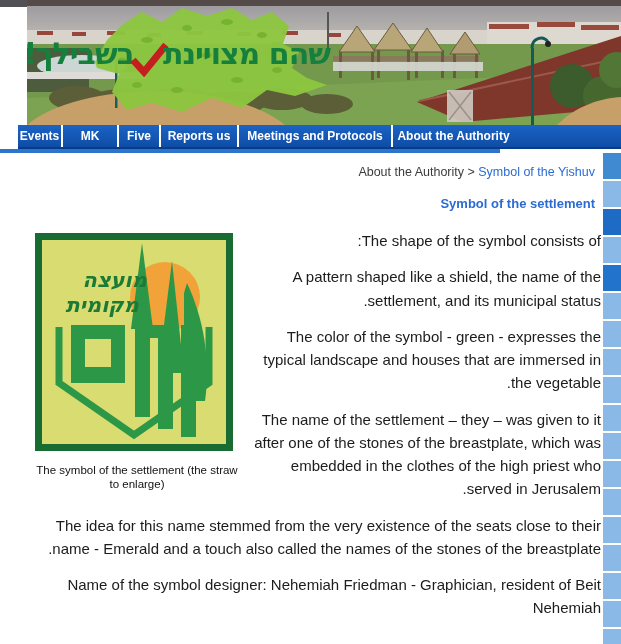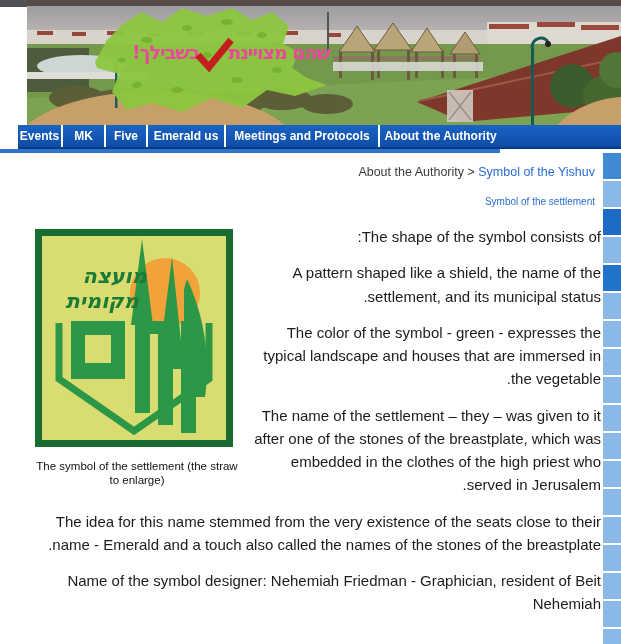--- a/index.html
+++ b/index.html
@@ -4,42 +4,42 @@
 <style>
   html,body{margin:0;padding:0;background:#fff;}
   .page{position:relative;width:621px;height:644px;background:#fff;overflow:hidden;
         font-family:"Liberation Sans",sans-serif;color:#1f1f1f;}
 
   
   .header{position:absolute;left:0;top:0;width:621px;height:125px;background:#fff;}
   .corner-block{position:absolute;left:0;top:0;width:27px;height:7px;background:#515155;}
   .photo{position:absolute;left:27px;top:0;width:594px;height:125px;}
   .slogan{position:absolute;right:291px;top:36px;direction:rtl;white-space:nowrap;
-          font-family:"DejaVu Sans",sans-serif;font-weight:bold;font-size:19px;
-          color:#ec4899;letter-spacing:-1px;}
+          font-family:"DejaVu Sans",sans-serif;font-weight:bold;font-size:30px;
+          color:#15803d;letter-spacing:-1px;}
   .slogan svg{vertical-align:-9px;margin:0 -7px -4px -6px;}
 
   
   .nav{position:absolute;left:0;top:125px;width:621px;height:22px;display:flex;
        background:linear-gradient(#1b63c4,#0e4da6);border-bottom:2px solid #083c86;margin-left:18px;}
   .nav-item{box-sizing:border-box;height:100%;display:flex;align-items:center;justify-content:center;
             color:#fff;font-weight:bold;font-size:12px;border-right:2px solid #ffffff;cursor:pointer;}
   .nav-item:last-child{border-right:none;}
-  .ni-0{width:45px}.ni-1{width:43px}.ni-2{width:42px}.ni-3{width:78px}
+  .ni-0{width:45px}.ni-1{width:56px}.ni-2{width:42px}.ni-3{width:78px}
   .ni-4{width:154px}.ni-5{width:138px}.ni-6{width:121px}
   .nav-strip{position:absolute;left:0;top:149px;width:500px;height:4px;background:#2e74cc;}
 
   
   .sidebar{position:absolute;right:0;top:153px;width:18px;height:491px;overflow:hidden;}
   .sb-seg{width:18px;height:26px;margin-bottom:2px;}
 
   
   .breadcrumb{margin:165px 26px 9px 0;text-align:right;font-size:12.5px;color:#3c3c3c;direction:ltr;}
   .breadcrumb .link{color:#2a6cd3;cursor:pointer;}
-  .page-title{margin:17px 26px 0 0;text-align:right;font-size:10px;font-weight:normal;color:#2a6cd3;}
+  .page-title{margin:17px 26px 0 0;text-align:right;font-size:13px;font-weight:bold;color:#2a6cd3;}
 
   
   .main-text{direction:rtl;text-align:right;margin:18px 20px 0 0;padding-left:8px;
              font-size:15px;line-height:1.55;color:#1c1c1c;}
   .main-text p{margin:0 0 13px 12px;}
   figure.logo-fig{float:left;width:204px;margin:4px 8px 6px 27px;direction:ltr;}
   .logo-box{width:198px;height:218px;display:block;cursor:pointer;}
   figcaption{margin-top:12px;text-align:center;font-size:11.5px;line-height:1.25;color:#111;}
 </style>
 </head>
@@ -149,21 +149,21 @@
     </svg>
     <div class="slogan"><span>שהם מצויינת</span><svg width="42" height="36" viewBox="0 0 42 36">
           <polyline points="5,19 16,31 38,4" stroke="#c41e1e" stroke-width="7" fill="none"></polyline>
         </svg><span>בשבילך!</span></div>
   </div>
 
   <div class="nav">
     <div class="nav-item ni-0">Events</div>
     <div class="nav-item ni-1">MK</div>
     <div class="nav-item ni-2">Five</div>
-    <div class="nav-item ni-3">Emerald us</div>
+    <div class="nav-item ni-3">Reports us</div>
     <div class="nav-item ni-4">Meetings and Protocols</div>
     <div class="nav-item ni-6">About the Authority</div>
   </div>
   <div class="nav-strip"></div>
 
   <div class="sidebar">
       <div class="sb-seg" style="background: rgb(63, 138, 208);"></div>
       <div class="sb-seg" style="background: rgb(138, 185, 232);"></div>
       <div class="sb-seg" style="background: rgb(29, 107, 196);"></div>
       <div class="sb-seg" style="background: rgb(138, 185, 232);"></div>

